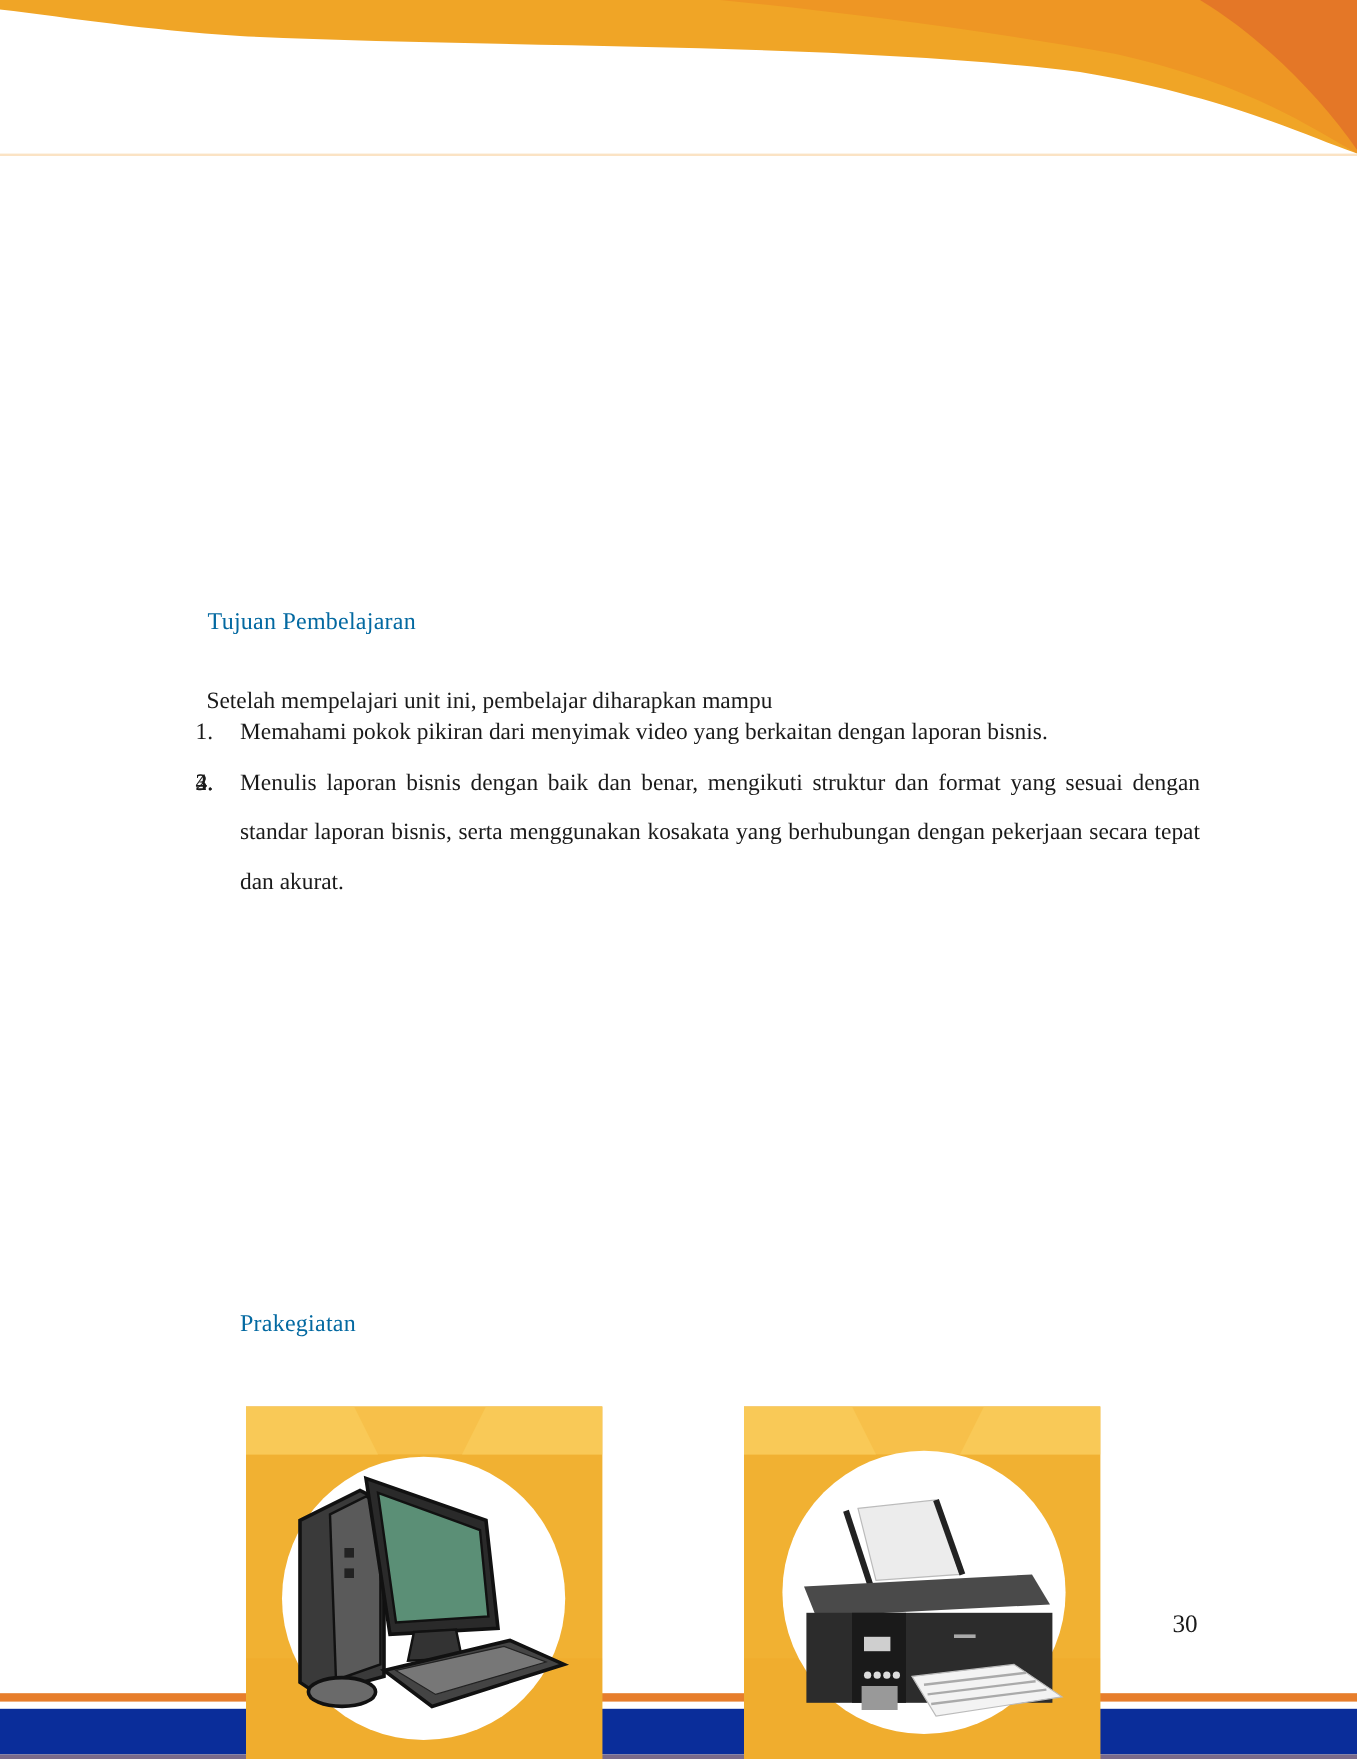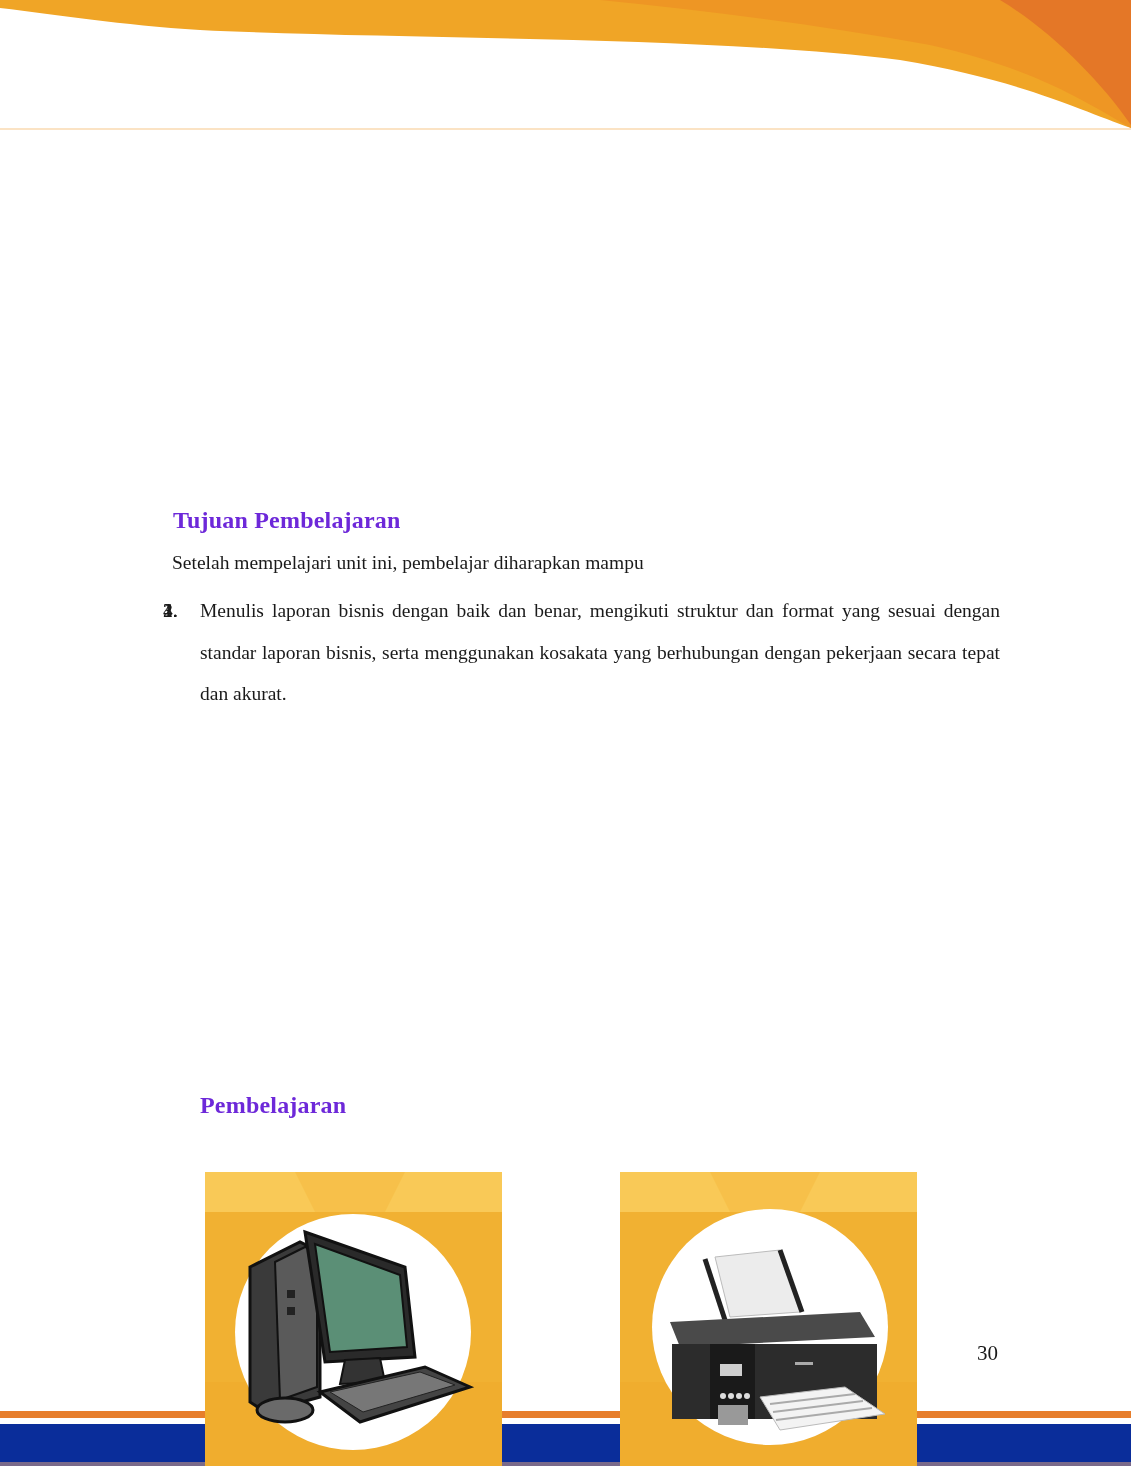--- a/index.html
+++ b/index.html
@@ -6,27 +6,27 @@
   body {
     width: 1131px; height: 1466px; position: relative; overflow: hidden;
     background: #ffffff;
     font-family: "Liberation Serif", "DejaVu Serif", serif;
     color: #1a1a1a;
   }
   .header-wave { position: absolute; left: 0; top: 0; width: 1131px; height: 140px; }
   .header-rule { position: absolute; left: 0; top: 128px; width: 1131px; height: 2px; background: #fbe3c4; }
 
   .section-title {
-    position: absolute; margin: 0; font-weight: bold; font-size: 24px;
-    color: #6d28d9; letter-spacing: 0.2px;
+    position: absolute; margin: 0; font-weight: normal; font-size: 20px;
+    color: #0369a1; letter-spacing: 0.2px;
   }
   #title-tujuan { left: 173px; top: 507px; }
   #title-prakeg { left: 200px; top: 1092px; }
 
-  .intro { position: absolute; left: 172px; top: 552px; font-size: 19.5px; margin: 0; }
+  .intro { position: absolute; left: 172px; top: 574px; font-size: 19.5px; margin: 0; }
 
   .objectives {
     position: absolute; left: 163px; top: 590px; width: 837px;
     margin: 0; padding: 0; list-style: none;
   }
   .objectives li {
     position: relative; padding-left: 37px;
     font-size: 19.5px; line-height: 41.5px; text-align: justify;
   }
   .objectives .num { position: absolute; left: 0; top: 0; }
@@ -54,34 +54,35 @@
   <path d="M880 0 H1131 V125 C1100 80 1050 30 1000 0 Z" fill="#e47727"></path>
 </svg>
 <div class="header-rule"></div>
 
 <h2 id="title-tujuan" class="section-title">Tujuan Pembelajaran</h2>
 <p class="intro">Setelah mempelajari unit ini, pembelajar diharapkan mampu</p>
 
 <ol class="objectives">
   <li>
     <span class="num">1.</span>
+    <span>Memahami pokok pikiran dari menyimak video yang berkaitan dengan laporan bisnis.</span>
   </li>
   <li>
     <span class="num">2.</span>
   </li>
   <li>
     <span class="num">3.</span>
   </li>
   <li>
     <span class="num">4.</span>
     <span>Menulis laporan bisnis dengan baik dan benar, mengikuti struktur dan format yang sesuai dengan standar laporan bisnis, serta menggunakan kosakata yang berhubungan dengan pekerjaan secara tepat dan akurat.</span>
   </li>
 </ol>
 
-<h2 id="title-prakeg" class="section-title">Pembelajaran</h2>
+<h2 id="title-prakeg" class="section-title">Prakegiatan</h2>
 
 <div class="footer-orange"></div>
 <div class="footer-blue"></div>
 <div class="footer-edge"></div>
 
 <div id="illus-computer" class="illus">
   <svg viewBox="0 0 297 294">
     <rect x="0" y="0" width="297" height="40" fill="#f7c04a"></rect>
     <polygon points="0,0 90,0 110,40 0,40" fill="#f9c957"></polygon>
     <polygon points="200,0 297,0 297,40 180,40" fill="#f9c957"></polygon>

